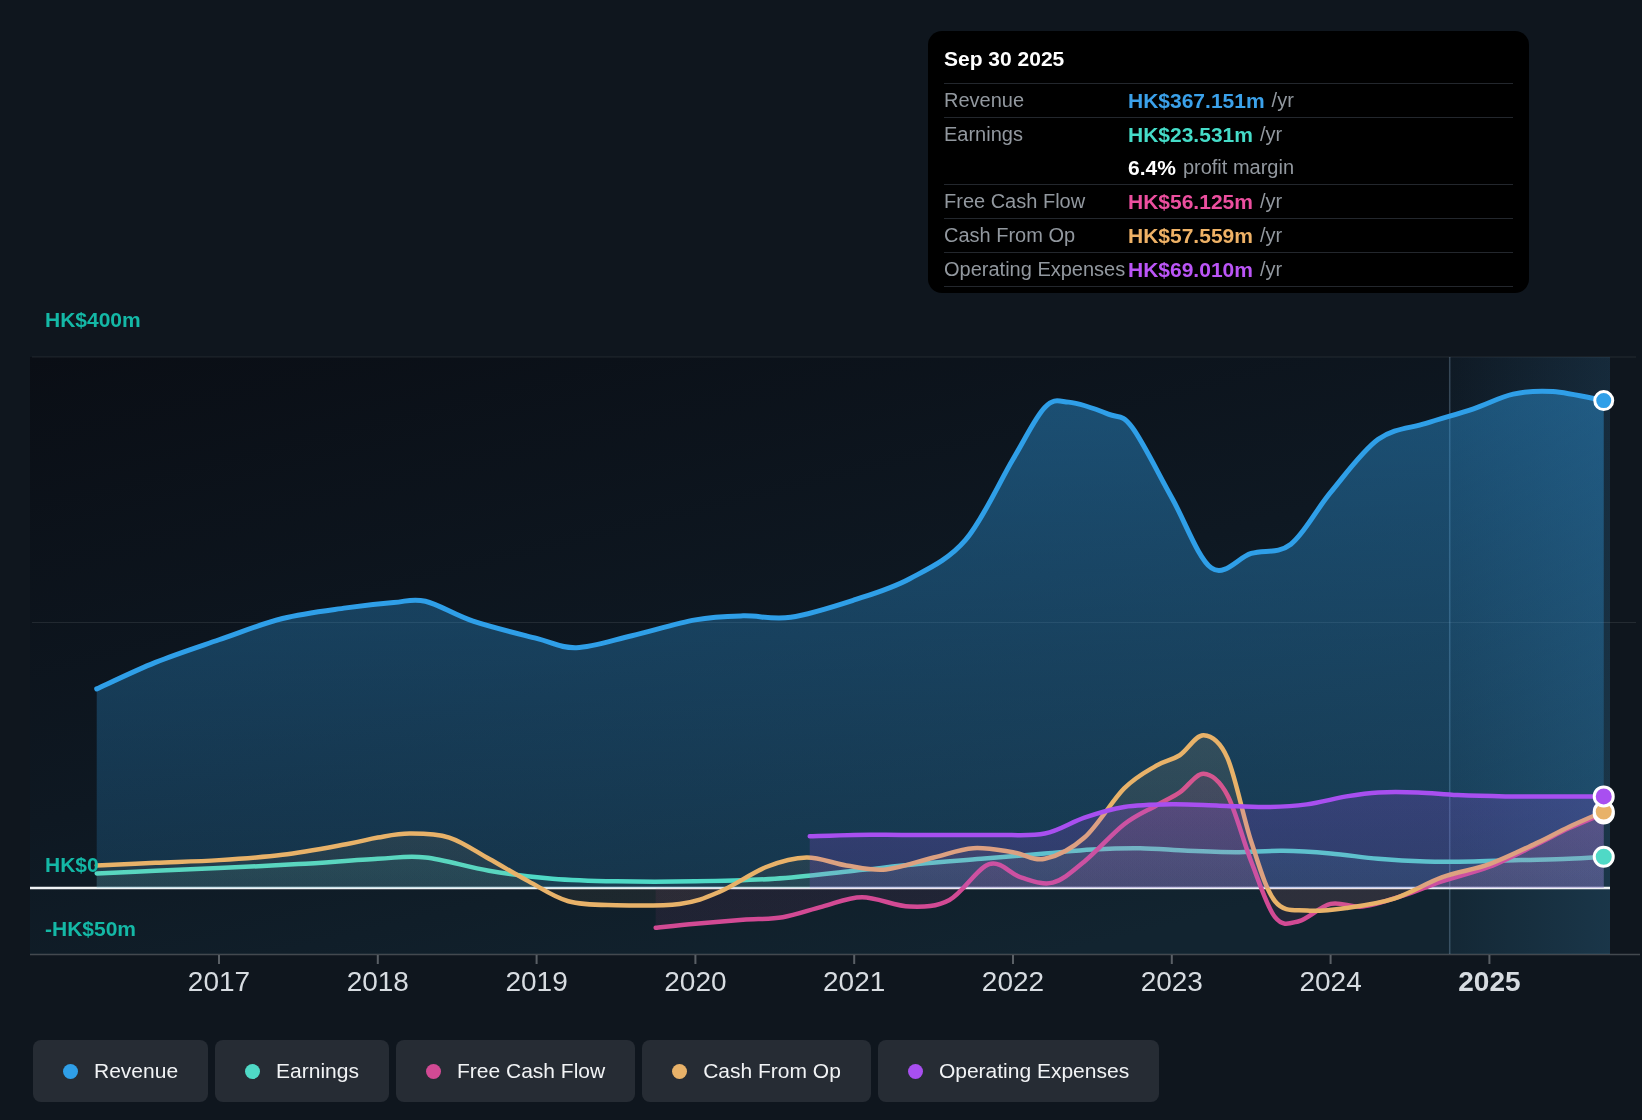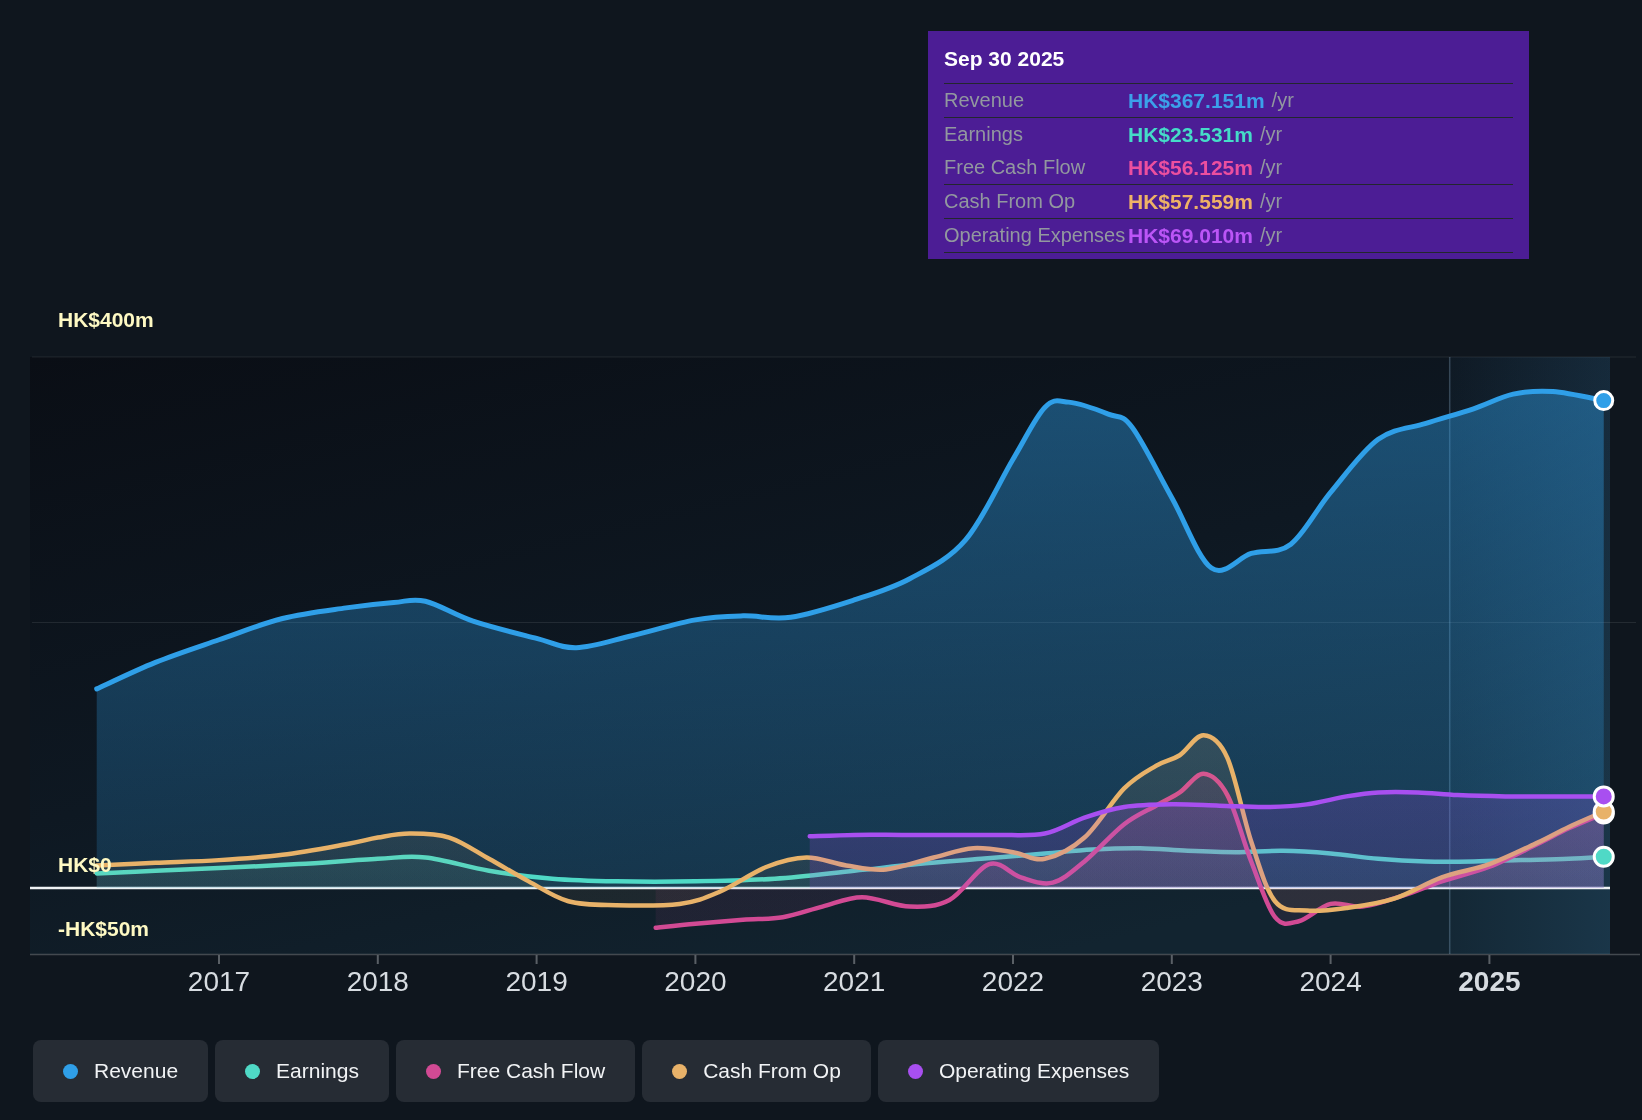--- a/index.html
+++ b/index.html
@@ -1,24 +1,24 @@
 <!DOCTYPE html>
 <html><head>
 <meta charset="utf-8">
 <style>
   html,body{margin:0;padding:0;background:#0f161e;}
   body{width:1642px;height:1120px;position:relative;overflow:hidden;
        font-family:"Liberation Sans","DejaVu Sans",sans-serif;}
   .stage{position:absolute;inset:0;}
   svg{position:absolute;left:0;top:0;}
-  .ylabel{position:absolute;left:45px;color:#fef9c3;font-size:21px;font-weight:700;white-space:nowrap;margin-left:13px;}
+  .ylabel{position:absolute;left:45px;color:#14b8a6;font-size:21px;font-weight:700;white-space:nowrap;}
   .xlabel{position:absolute;top:966px;color:#d7dce1;font-size:28px;font-weight:400;transform:translateX(-50%);}
   
   .tooltip{position:absolute;left:928px;top:31px;width:601px;box-sizing:border-box;
-           background:#4c1d95;border-radius:0;padding:10px 16px 6px 16px;}
+           background:#000000;border-radius:14px;padding:10px 16px 6px 16px;}
   .tt-title{color:#ffffff;font-size:21px;font-weight:700;padding:6px 0 12px 0;
             border-bottom:1px solid #23272d;}
   .tt-row{display:flex;align-items:center;height:33px;font-size:20px;border-bottom:1px solid #23272d;}
   .tt-row.no-line{border-bottom:none;}
   .tt-label{width:184px;flex:none;color:#92989f;}
   .tt-value{font-weight:700;font-size:21px;white-space:nowrap;}
   .tt-unit{color:#92989f;margin-left:7px;font-weight:400;}
   
   .legend{position:absolute;left:33px;top:1040px;display:flex;gap:7px;}
   .pill{height:62px;display:flex;align-items:center;gap:16px;padding:0 30px;
@@ -125,20 +125,25 @@
           <div class="tt-label">Revenue</div>
           <span class="tt-value" style="color: rgb(59, 161, 234);">HK$367.151m</span>
           <span class="tt-unit">/yr</span>
         </div>
         <div class="tt-row no-line">
           <div class="tt-label">Earnings</div>
           <span class="tt-value" style="color: rgb(69, 220, 200); text-align: center;">HK$23.531m</span>
           <span class="tt-unit">/yr</span>
         </div>
         <div class="tt-row">
+          <div class="tt-label"></div>
+          <span class="tt-value" style="color: rgb(255, 255, 255);">6.4%</span>
+          <span class="tt-unit">profit margin</span>
+        </div>
+        <div class="tt-row">
           <div class="tt-label">Free Cash Flow</div>
           <span class="tt-value" style="color: rgb(236, 79, 159);">HK$56.125m</span>
           <span class="tt-unit">/yr</span>
         </div>
         <div class="tt-row">
           <div class="tt-label">Cash From Op</div>
           <span class="tt-value" style="color: rgb(239, 178, 102);">HK$57.559m</span>
           <span class="tt-unit">/yr</span>
         </div>
         <div class="tt-row">

